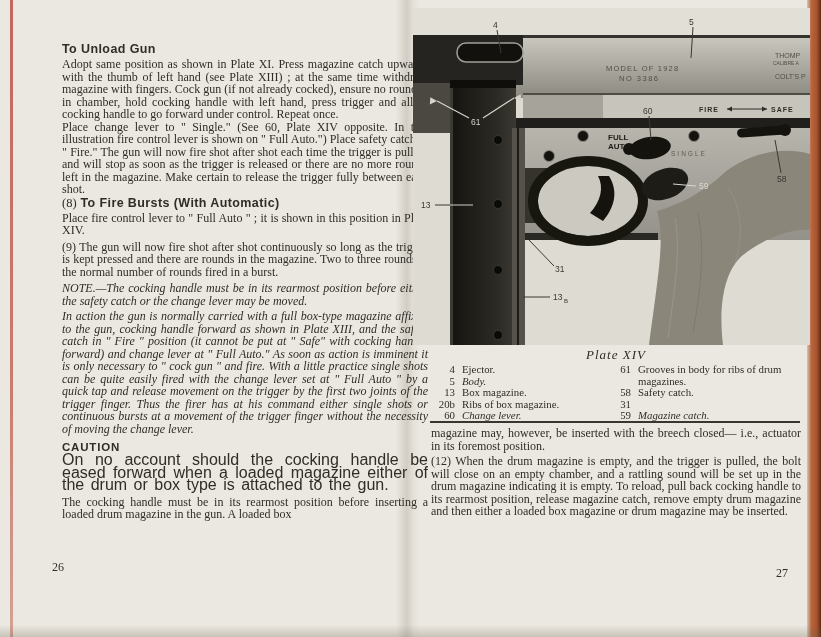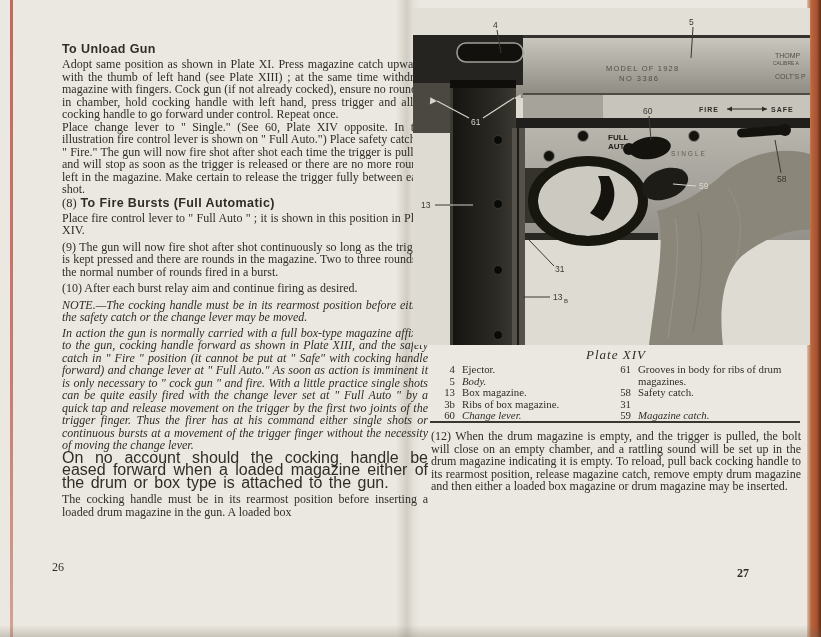--- a/index.html
+++ b/index.html
@@ -26,21 +26,21 @@
   .heading{font-family:"Liberation Sans","DejaVu Sans",sans-serif;font-weight:bold;
     font-size:12.5px;line-height:14px;letter-spacing:0.4px;margin:0 0 2px 0;}
   .heading .hnum{font-family:"Liberation Serif",serif;font-weight:normal;letter-spacing:0;}
   .italic-p{font-style:italic;}
   .caution-h{font-family:"Liberation Sans","DejaVu Sans",sans-serif;font-weight:bold;
     font-size:11.5px;letter-spacing:0.8px;margin:6px 0 1px 0;}
   .sans-p{font-family:"Liberation Sans","DejaVu Sans",sans-serif;font-size:16px;
     line-height:12.6px;word-spacing:2px;}
   .pagenum{position:absolute;font-size:12px;}
   .pn-left{left:52px;top:560px;}
-  .pn-right{left:737px;top:566px;width:24px;text-align:left;font-weight:bold;}
+  .pn-right{left:770px;top:566px;width:24px;text-align:center;}
 
   
   .photo-wrap{position:absolute;left:413px;top:8px;width:397px;height:337px;}
   .plate-caption{position:absolute;left:431px;top:347px;width:370px;text-align:center;
     font-style:italic;font-size:13px;letter-spacing:1px;}
   .legend{position:absolute;left:431px;top:364px;width:372px;display:flex;
     font-size:10.8px;line-height:11.6px;}
   .leg-col-l{width:172px;}
   .leg-col-r{width:196px;margin-left:4px;}
   .leg-row{display:flex;}
@@ -58,29 +58,29 @@
 <div class="edge-left"></div>
 <div class="edge-right"></div>
 <div class="gutter"></div>
 
 <div class="left-col">
   <h3 class="heading">To Unload Gun</h3>
   <p class="body-p">Adopt same position as shown in Plate XI.  Press magazine catch upwards with the thumb of left hand (see Plate XIII) ; at the same time withdraw magazine with fingers.  Cock gun (if not already cocked), ensure no round is in chamber, hold cocking handle with left hand, press trigger and allow cocking handle to go forward under control.  Repeat once.</p>
 
   <p class="body-p">Place change lever to " Single."  (See 60, Plate XIV opposite. In this illustration fire control lever is shown on " Full Auto.") Place safety catch to " Fire."  The gun will now fire shot after shot each time the trigger is pulled, and will stop as soon as the trigger is released or there are no more rounds left in the magazine.  Make certain to release the trigger fully between each shot.</p>
 
-  <h3 class="heading mt6"><span class="hnum">(8)</span> <span>To Fire Bursts (Full Automatic)</span></h3>
+  <h3 class="heading mt6"><span class="hnum">(8)</span> <span>To Fire Bursts (With Automatic)</span></h3>
   <p class="body-p">Place fire control lever to " Full Auto " ; it is shown in this position in Plate XIV.</p>
 
   <p class="body-p mt4">(9) The gun will now fire shot after shot continuously so long as the trigger is kept pressed and there are rounds in the magazine.  Two to three rounds is the normal number of rounds fired in a burst.</p>
-  <p class="body-p mt4">(10) After each burst relay aim and continue firing as desired.</p>
 
   <p class="body-p italic-p mt4">NOTE.—The cocking handle must be in its rearmost position before either the safety catch or the change lever may be moved.</p>
   <p class="body-p italic-p mt3">In action the gun is normally carried with a full box-type magazine affixed to the gun, cocking handle forward as shown in Plate XIII, and the safety catch in " Fire " position (it cannot be put at " Safe" with cocking handle forward) and change lever at " Full Auto." As soon as action is imminent it is only necessary to " cock gun " and fire.  With a little practice single shots can be quite easily fired with the change lever set at " Full Auto " by a quick tap and release movement on the trigger by the first two joints of the trigger finger.  Thus the firer has at his command either single shots or continuous bursts at a movement of the trigger finger without the necessity of moving the change lever.</p>
 
+  <h4 class="caution-h">CAUTION</h4>
   <p class="body-p sans-p">On no account should the cocking handle be eased forward when a loaded magazine either of the drum or box type is attached to the gun.</p>
   <p class="body-p mt4">The cocking handle must be in its rearmost position before inserting a loaded drum magazine in the gun.  A loaded box</p>
 </div>
 <div class="pagenum pn-left">26</div>
 
 <div class="photo-wrap">
 <svg width="397" height="337" viewBox="0 0 397 337">
   <defs>
     <linearGradient id="recv" x1="0" y1="0" x2="0" y2="1">
       <stop offset="0" stop-color="#cbc9c0"></stop>
@@ -230,21 +230,21 @@
       </div>
     <div class="leg-row">
         <span class="leg-num">5</span>
         <span class="leg-label it">Body.</span>
       </div>
     <div class="leg-row">
         <span class="leg-num">13</span>
         <span class="leg-label">Box magazine.</span>
       </div>
     <div class="leg-row">
-        <span class="leg-num">3b</span>
+        <span class="leg-num">20b</span>
         <span class="leg-label">Ribs of box magazine.</span>
       </div>
     <div class="leg-row">
         <span class="leg-num">60</span>
         <span class="leg-label it">Change lever.</span>
       </div>
   </div>
   <div class="leg-col-r">
     <div class="leg-row">
         <span class="leg-num">61</span>
@@ -260,17 +260,18 @@
     <div class="leg-row">
         <span class="leg-num">59</span>
         <span class="leg-label it">Magazine catch.</span>
       </div>
   </div>
 </div>
 
 <div class="legend-rule"></div>
 
 <div class="right-col">
+  <p class="body-p">magazine may, however, be inserted with the breech closed— i.e., actuator in its foremost position.</p>
   <p class="body-p mt3">(12) When the drum magazine is empty, and the trigger is pulled, the bolt will close on an empty chamber, and a rattling sound will be set up in the drum magazine indicating it is empty.  To reload, pull back cocking handle to its rearmost position, release magazine catch, remove empty drum magazine and then either a loaded box magazine or drum magazine may be inserted.</p>
 </div>
 <div class="pagenum pn-right">27</div>
 
 <div class="edge-bottom"></div>
 
 </body></html>

